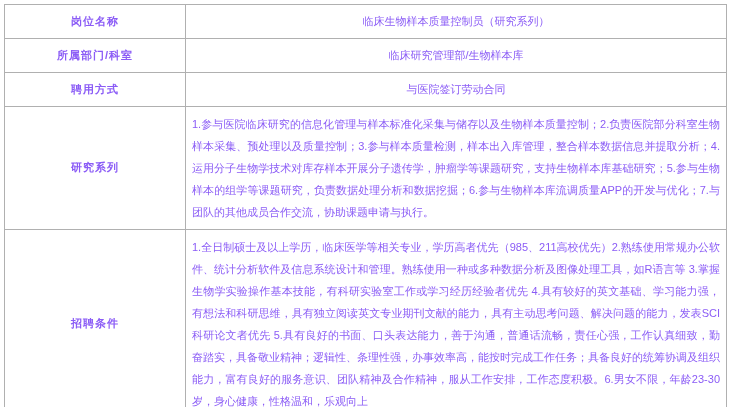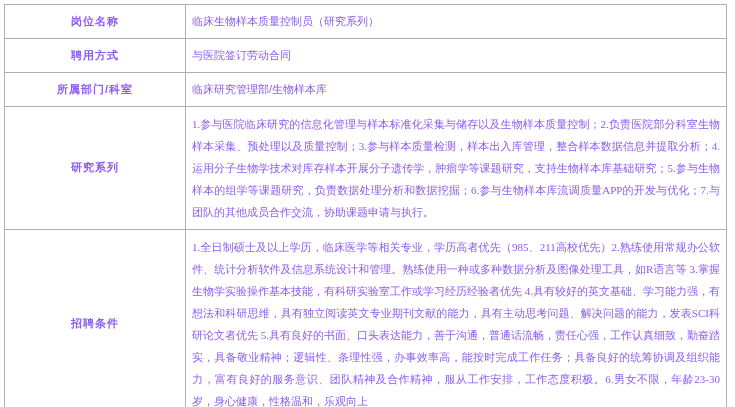--- a/index.html
+++ b/index.html
@@ -28,47 +28,46 @@
     line-height: 1.9;
   }
   .label-cell {
     width: 168px;
     text-align: center;
     font-weight: bold;
     letter-spacing: 1px;
     white-space: nowrap;
   }
   .value-cell {
-    text-align: left;
+    text-align: center;
   }
   .value-cell.block {
     text-align: justify;
     line-height: 2.0;
-    font-family: Liberation Serif, serif;
   }
   .row-short td {
     height: 20px;
   }
 </style>
 </head>
 <body>
 
 <table class="job-table">
   <tbody>
     <tr class="row-short">
       <td class="label-cell">岗位名称</td>
       <td class="value-cell">临床生物样本质量控制员（研究系列）</td>
     </tr>
     <tr class="row-short">
+      <td class="label-cell">所属部门/科室</td>
+      <td class="value-cell">临床研究管理部/生物样本库</td>
+    </tr>
+    <tr class="row-short">
       <td class="label-cell">聘用方式</td>
       <td class="value-cell">与医院签订劳动合同</td>
-    </tr>
-    <tr class="row-short">
-      <td class="label-cell">所属部门/科室</td>
-      <td class="value-cell">临床研究管理部/生物样本库</td>
     </tr>
     <tr>
       <td class="label-cell">研究系列</td>
       <td class="value-cell block">1.参与医院临床研究的信息化管理与样本标准化采集与储存以及生物样本质量控制；2.负责医院部分科室生物样本采集、预处理以及质量控制；3.参与样本质量检测，样本出入库管理，整合样本数据信息并提取分析；4.运用分子生物学技术对库存样本开展分子遗传学，肿瘤学等课题研究，支持生物样本库基础研究；5.参与生物样本的组学等课题研究，负责数据处理分析和数据挖掘；6.参与生物样本库流调质量APP的开发与优化；7.与团队的其他成员合作交流，协助课题申请与执行。</td>
     </tr>
     <tr>
       <td class="label-cell">招聘条件</td>
       <td class="value-cell block">1.全日制硕士及以上学历，临床医学等相关专业，学历高者优先（985、211高校优先）2.熟练使用常规办公软件、统计分析软件及信息系统设计和管理。熟练使用一种或多种数据分析及图像处理工具，如R语言等 3.掌握生物学实验操作基本技能，有科研实验室工作或学习经历经验者优先 4.具有较好的英文基础、学习能力强，有想法和科研思维，具有独立阅读英文专业期刊文献的能力，具有主动思考问题、解决问题的能力，发表SCI科研论文者优先 5.具有良好的书面、口头表达能力，善于沟通，普通话流畅，责任心强，工作认真细致，勤奋踏实，具备敬业精神；逻辑性、条理性强，办事效率高，能按时完成工作任务；具备良好的统筹协调及组织能力，富有良好的服务意识、团队精神及合作精神，服从工作安排，工作态度积极。6.男女不限，年龄23-30岁，身心健康，性格温和，乐观向上</td>
     </tr>
   </tbody>

